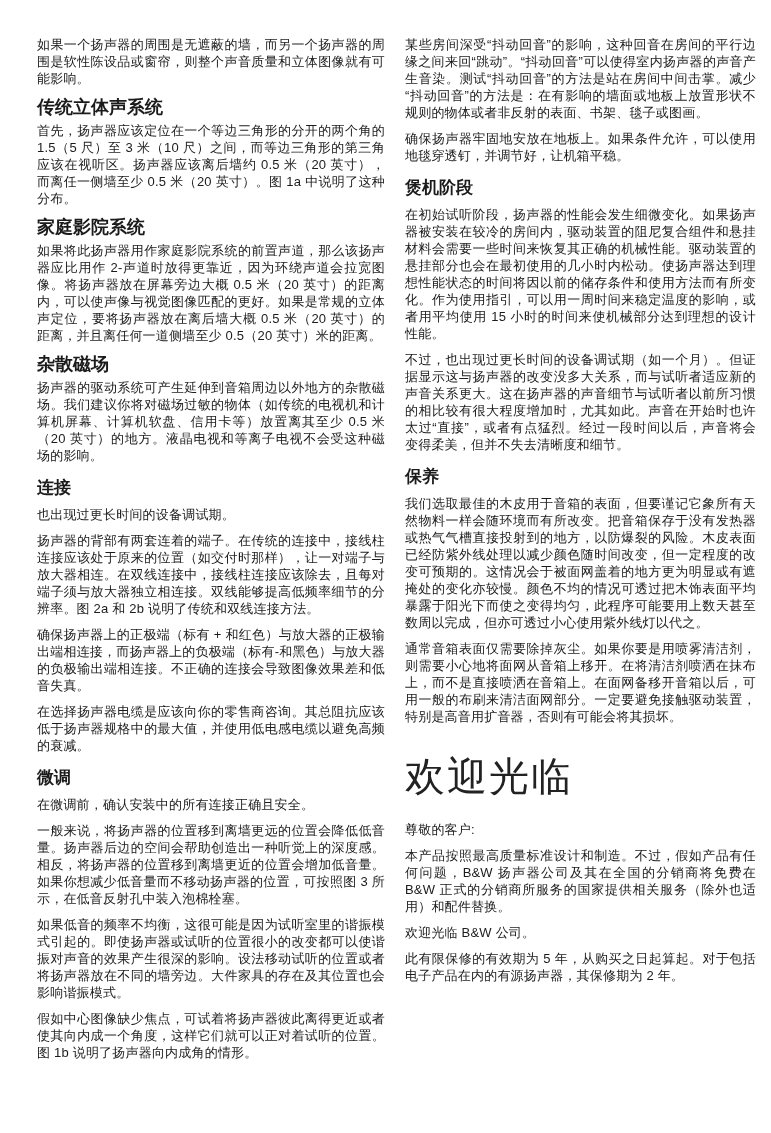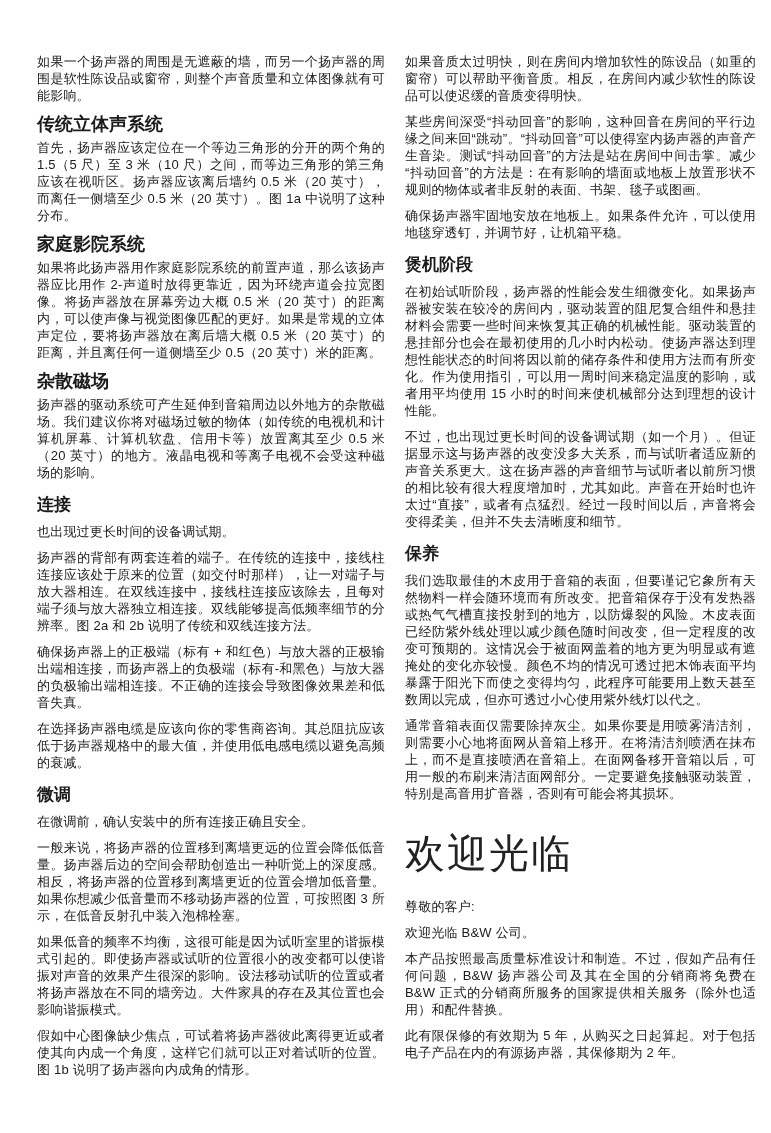--- a/index.html
+++ b/index.html
@@ -7,21 +7,21 @@
     position: relative;
     width: 771px;
     height: 1133px;
     background: #ffffff;
     overflow: hidden;
     font-family: "Liberation Sans", "DejaVu Sans", sans-serif;
     color: #1b1b1b;
   }
   .col {
     position: absolute;
-    top: 53px;
+    top: 36px;
     text-align: justify;
   }
   .col-left  { left: 37px;  width: 348px; }
   .col-right { left: 405px; width: 351px; }
 
   p.body {
     font-size: 13px;
     line-height: 17px;
     letter-spacing: 0.2px;
     margin: 0 0 9px 0;
@@ -69,29 +69,28 @@
     <p class="body">确保扬声器上的正极端（标有 + 和红色）与放大器的正极输出端相连接，而扬声器上的负极端（标有-和黑色）与放大器的负极输出端相连接。不正确的连接会导致图像效果差和低音失真。</p>
     <p class="body">在选择扬声器电缆是应该向你的零售商咨询。其总阻抗应该低于扬声器规格中的最大值，并使用低电感电缆以避免高频的衰减。</p>
     <h3 class="section-heading">微调</h3>
     <p class="body">在微调前，确认安装中的所有连接正确且安全。</p>
     <p class="body">一般来说，将扬声器的位置移到离墙更远的位置会降低低音量。扬声器后边的空间会帮助创造出一种听觉上的深度感。相反，将扬声器的位置移到离墙更近的位置会增加低音量。如果你想减少低音量而不移动扬声器的位置，可按照图 3 所示，在低音反射孔中装入泡棉栓塞。</p>
     <p class="body">如果低音的频率不均衡，这很可能是因为试听室里的谐振模式引起的。即使扬声器或试听的位置很小的改变都可以使谐振对声音的效果产生很深的影响。设法移动试听的位置或者将扬声器放在不同的墙旁边。大件家具的存在及其位置也会影响谐振模式。</p>
     <p class="body">假如中心图像缺少焦点，可试着将扬声器彼此离得更近或者使其向内成一个角度，这样它们就可以正对着试听的位置。图 1b 说明了扬声器向内成角的情形。</p>
   </div>
 
   <div class="col col-right">
-    <p class="body">如果音质太过明快，则在房间内增加软性的陈设品（如重的窗帘）可以帮助平衡音质。相反，在房间内减少软性的陈设品可以使迟缓的音质变得明快。</p>
     <p class="body">某些房间深受“抖动回音”的影响，这种回音在房间的平行边缘之间来回“跳动”。“抖动回音”可以使得室内扬声器的声音产生音染。测试“抖动回音”的方法是站在房间中间击掌。减少“抖动回音”的方法是：在有影响的墙面或地板上放置形状不规则的物体或者非反射的表面、书架、毯子或图画。</p>
     <p class="body">确保扬声器牢固地安放在地板上。如果条件允许，可以使用地毯穿透钉，并调节好，让机箱平稳。</p>
     <h3 class="section-heading">煲机阶段</h3>
     <p class="body">在初始试听阶段，扬声器的性能会发生细微变化。如果扬声器被安装在较冷的房间内，驱动装置的阻尼复合组件和悬挂材料会需要一些时间来恢复其正确的机械性能。驱动装置的悬挂部分也会在最初使用的几小时内松动。使扬声器达到理想性能状态的时间将因以前的储存条件和使用方法而有所变化。作为使用指引，可以用一周时间来稳定温度的影响，或者用平均使用 15 小时的时间来使机械部分达到理想的设计性能。</p>
     <p class="body">不过，也出现过更长时间的设备调试期（如一个月）。但证据显示这与扬声器的改变没多大关系，而与试听者适应新的声音关系更大。这在扬声器的声音细节与试听者以前所习惯的相比较有很大程度增加时，尤其如此。声音在开始时也许太过“直接”，或者有点猛烈。经过一段时间以后，声音将会变得柔美，但并不失去清晰度和细节。</p>
     <h3 class="section-heading">保养</h3>
     <p class="body">我们选取最佳的木皮用于音箱的表面，但要谨记它象所有天然物料一样会随环境而有所改变。把音箱保存于没有发热器或热气气槽直接投射到的地方，以防爆裂的风险。木皮表面已经防紫外线处理以减少颜色随时间改变，但一定程度的改变可预期的。这情况会于被面网盖着的地方更为明显或有遮掩处的变化亦较慢。颜色不均的情况可透过把木饰表面平均暴露于阳光下而使之变得均匀，此程序可能要用上数天甚至数周以完成，但亦可透过小心使用紫外线灯以代之。</p>
     <p class="body">通常音箱表面仅需要除掉灰尘。如果你要是用喷雾清洁剂，则需要小心地将面网从音箱上移开。在将清洁剂喷洒在抹布上，而不是直接喷洒在音箱上。在面网备移开音箱以后，可用一般的布刷来清洁面网部分。一定要避免接触驱动装置，特别是高音用扩音器，否则有可能会将其损坏。</p>
     <h1 class="big-title">欢迎光临</h1>
     <p class="body">尊敬的客户:</p>
+    <p class="body">本产品按照最高质量标准设计和制造。不过，假如产品有任何问题，B&amp;W 扬声器公司及其在全国的分销商将免费在 B&amp;W 正式的分销商所服务的国家提供相关服务（除外也适用）和配件替换。</p>
     <p class="body">欢迎光临 B&amp;W 公司。</p>
-    <p class="body">本产品按照最高质量标准设计和制造。不过，假如产品有任何问题，B&amp;W 扬声器公司及其在全国的分销商将免费在 B&amp;W 正式的分销商所服务的国家提供相关服务（除外也适用）和配件替换。</p>
     <p class="body">此有限保修的有效期为 5 年，从购买之日起算起。对于包括电子产品在内的有源扬声器，其保修期为 2 年。</p>
   </div>
 
 </div>
 
 </body></html>

